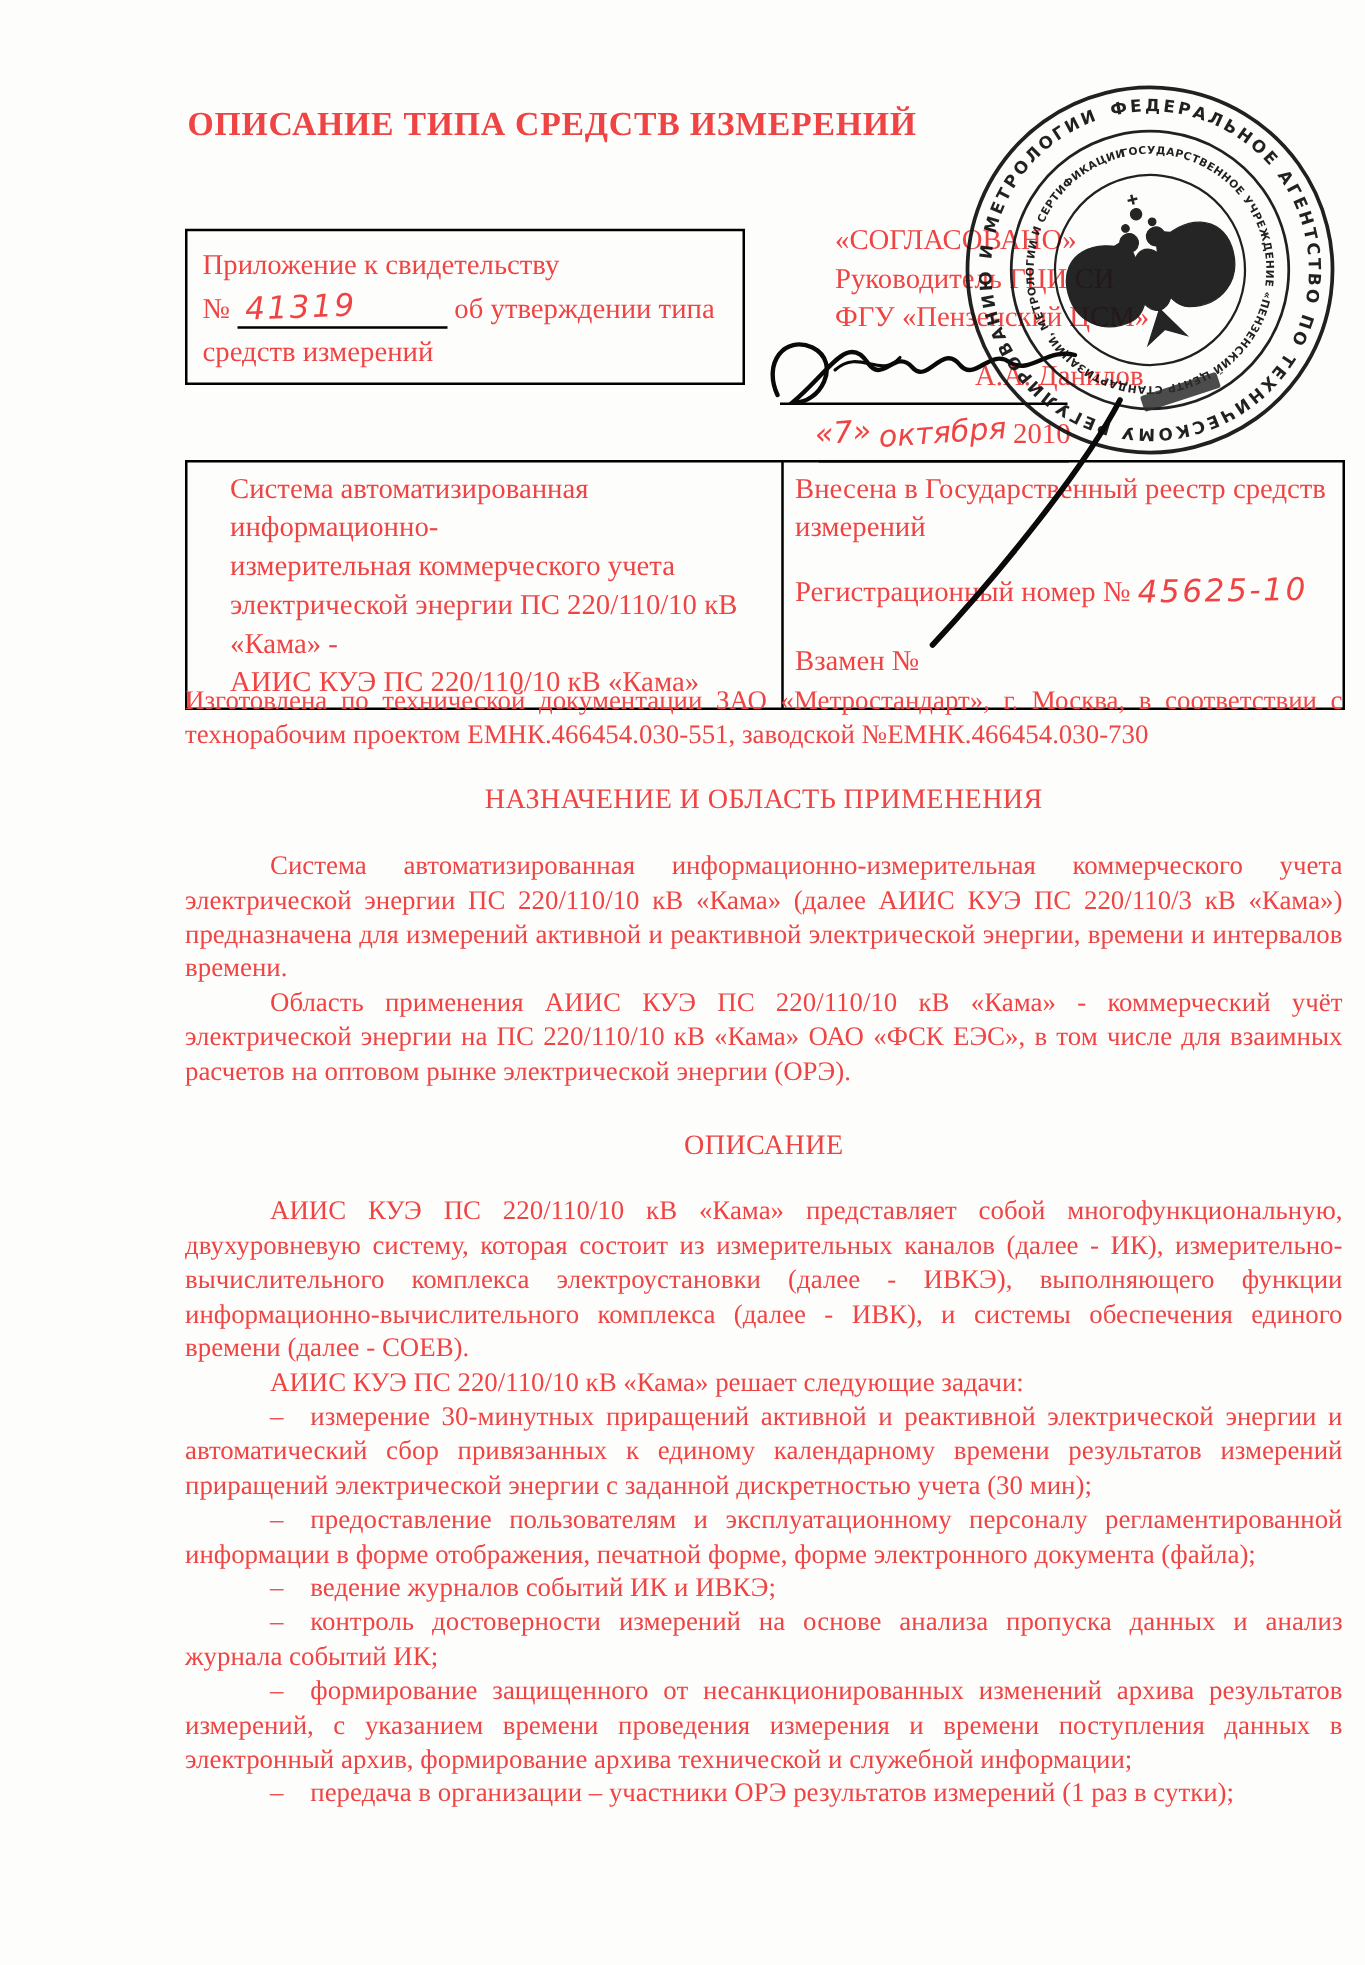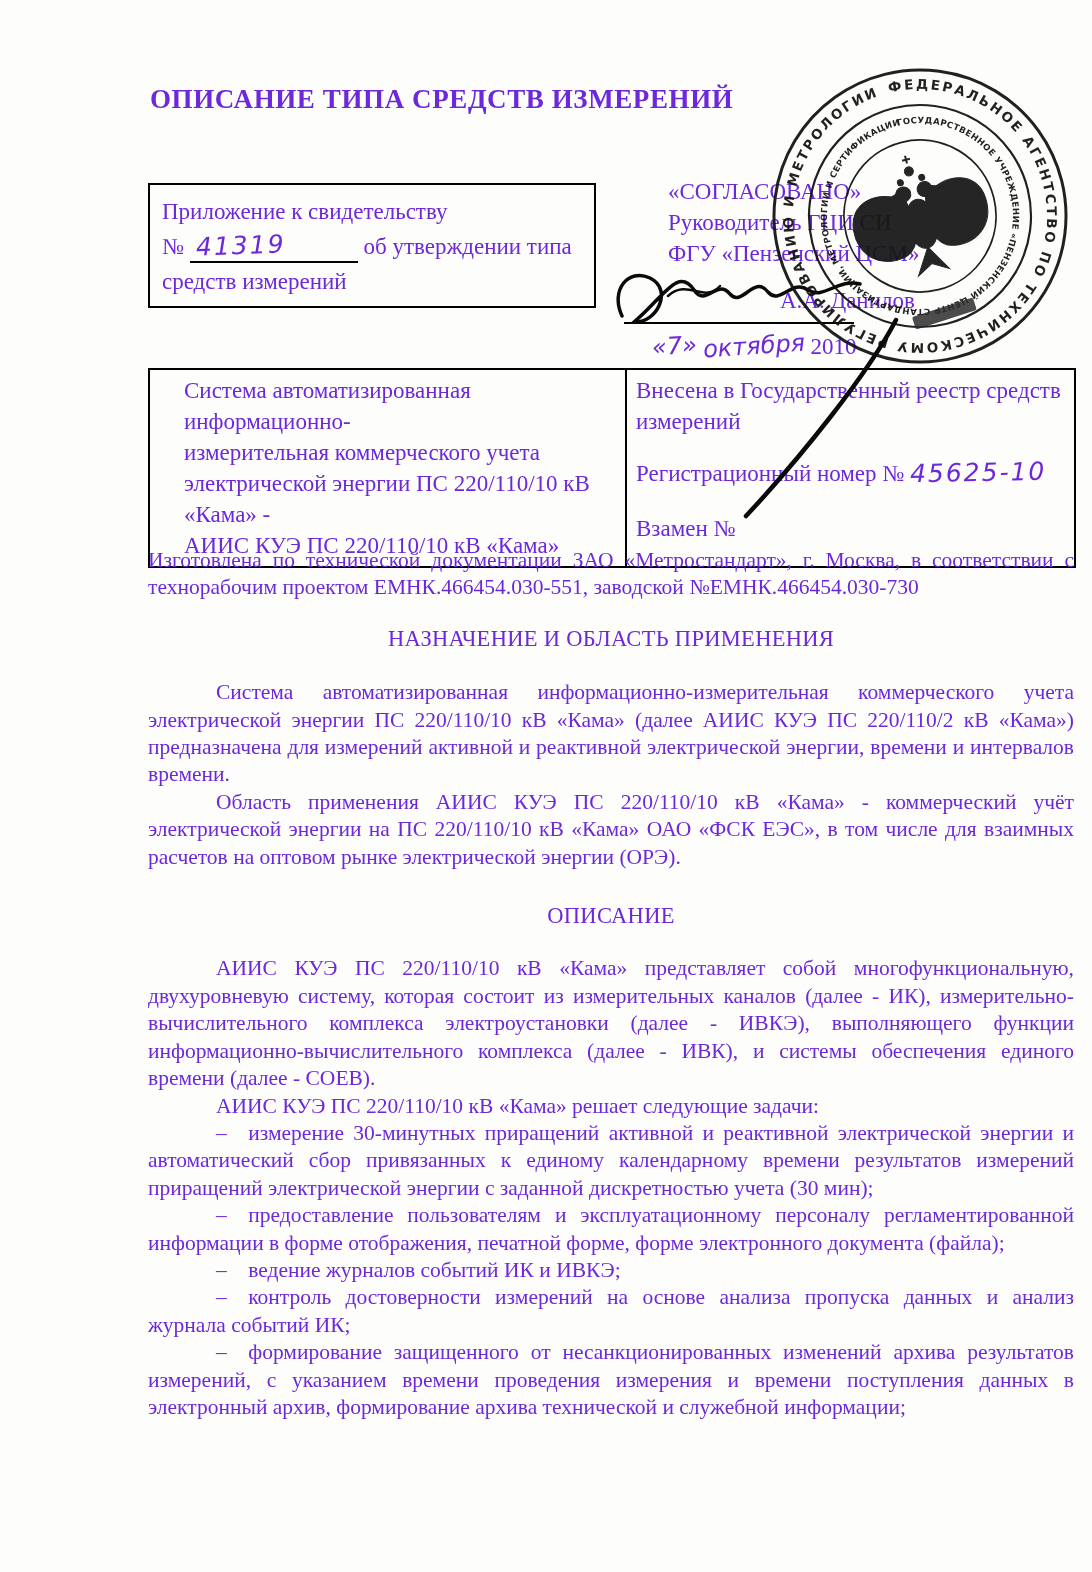--- a/index.html
+++ b/index.html
@@ -3,21 +3,21 @@
 <meta charset="utf-8">
 <style>
   * { box-sizing: border-box; }
   html, body { margin: 0; padding: 0; background: #888; }
   .page {
     position: relative;
     width: 1092px; height: 1572px;
     margin: 0 auto;
     background: #fdfdfc;
     font-family: "Liberation Serif", serif;
-    color: #6d28d9;
+    color: #ef4444;
     overflow: hidden;
   }
   .page-title {
     position: absolute; left: 150px; top: 84px;
     font-size: 27px; font-weight: bold; letter-spacing: 0.6px;
     white-space: nowrap;
   }
   
   .annex-box {
     position: absolute; left: 148px; top: 183px;
@@ -186,26 +186,27 @@
         <div class="reg-entry-3">Взамен №</div>
       </td>
     </tr>
   </tbody>
     </table>
 
   <div class="doc-body">
     <p>Изготовлена по технической документации ЗАО «Метростандарт», г. Москва, в соответствии с технорабочим проектом ЕМНК.466454.030-551, заводской №ЕМНК.466454.030-730</p>
 
     <p class="section-heading h-purpose">НАЗНАЧЕНИЕ И ОБЛАСТЬ ПРИМЕНЕНИЯ</p>
-    <p class="indent">Система автоматизированная информационно-измерительная коммерческого учета электрической энергии ПС 220/110/10 кВ «Кама» (далее АИИС КУЭ ПС 220/110/2 кВ «Кама») предназначена для измерений активной и реактивной электрической энергии, времени и интервалов времени.</p>
+    <p class="indent">Система автоматизированная информационно-измерительная коммерческого учета электрической энергии ПС 220/110/10 кВ «Кама» (далее АИИС КУЭ ПС 220/110/3 кВ «Кама») предназначена для измерений активной и реактивной электрической энергии, времени и интервалов времени.</p>
     <p class="indent">Область применения АИИС КУЭ ПС 220/110/10 кВ «Кама» - коммерческий учёт электрической энергии на ПС 220/110/10 кВ «Кама» ОАО «ФСК ЕЭС», в том числе для взаимных расчетов на оптовом рынке электрической энергии (ОРЭ).</p>
 
     <p class="section-heading h-descr">ОПИСАНИЕ</p>
     <p class="indent">АИИС КУЭ ПС 220/110/10 кВ «Кама» представляет собой многофункциональную, двухуровневую систему, которая состоит из измерительных каналов (далее - ИК), измерительно-вычислительного комплекса электроустановки (далее - ИВКЭ), выполняющего функции информационно-вычислительного комплекса (далее - ИВК), и системы обеспечения единого времени (далее - СОЕВ).</p>
     <p class="indent">АИИС КУЭ ПС 220/110/10 кВ «Кама» решает следующие задачи:</p>
     <p class="indent">– измерение 30-минутных приращений активной и реактивной электрической энергии и автоматический сбор привязанных к единому календарному времени результатов измерений приращений электрической энергии с заданной дискретностью учета (30 мин);</p>
     <p class="indent">– предоставление пользователям и эксплуатационному персоналу регламентированной информации в форме отображения, печатной форме, форме электронного документа (файла);</p>
     <p class="indent">– ведение журналов событий ИК и ИВКЭ;</p>
     <p class="indent">– контроль достоверности измерений на основе анализа пропуска данных и анализ журнала событий ИК;</p>
     <p class="indent">– формирование защищенного от несанкционированных изменений архива результатов измерений, с указанием времени проведения измерения и времени поступления данных в электронный архив, формирование архива технической и служебной информации;</p>
+    <p class="indent">– передача в организации – участники ОРЭ результатов измерений (1 раз в сутки);</p>
   </div>
 
 </div>
 
 </body></html>

